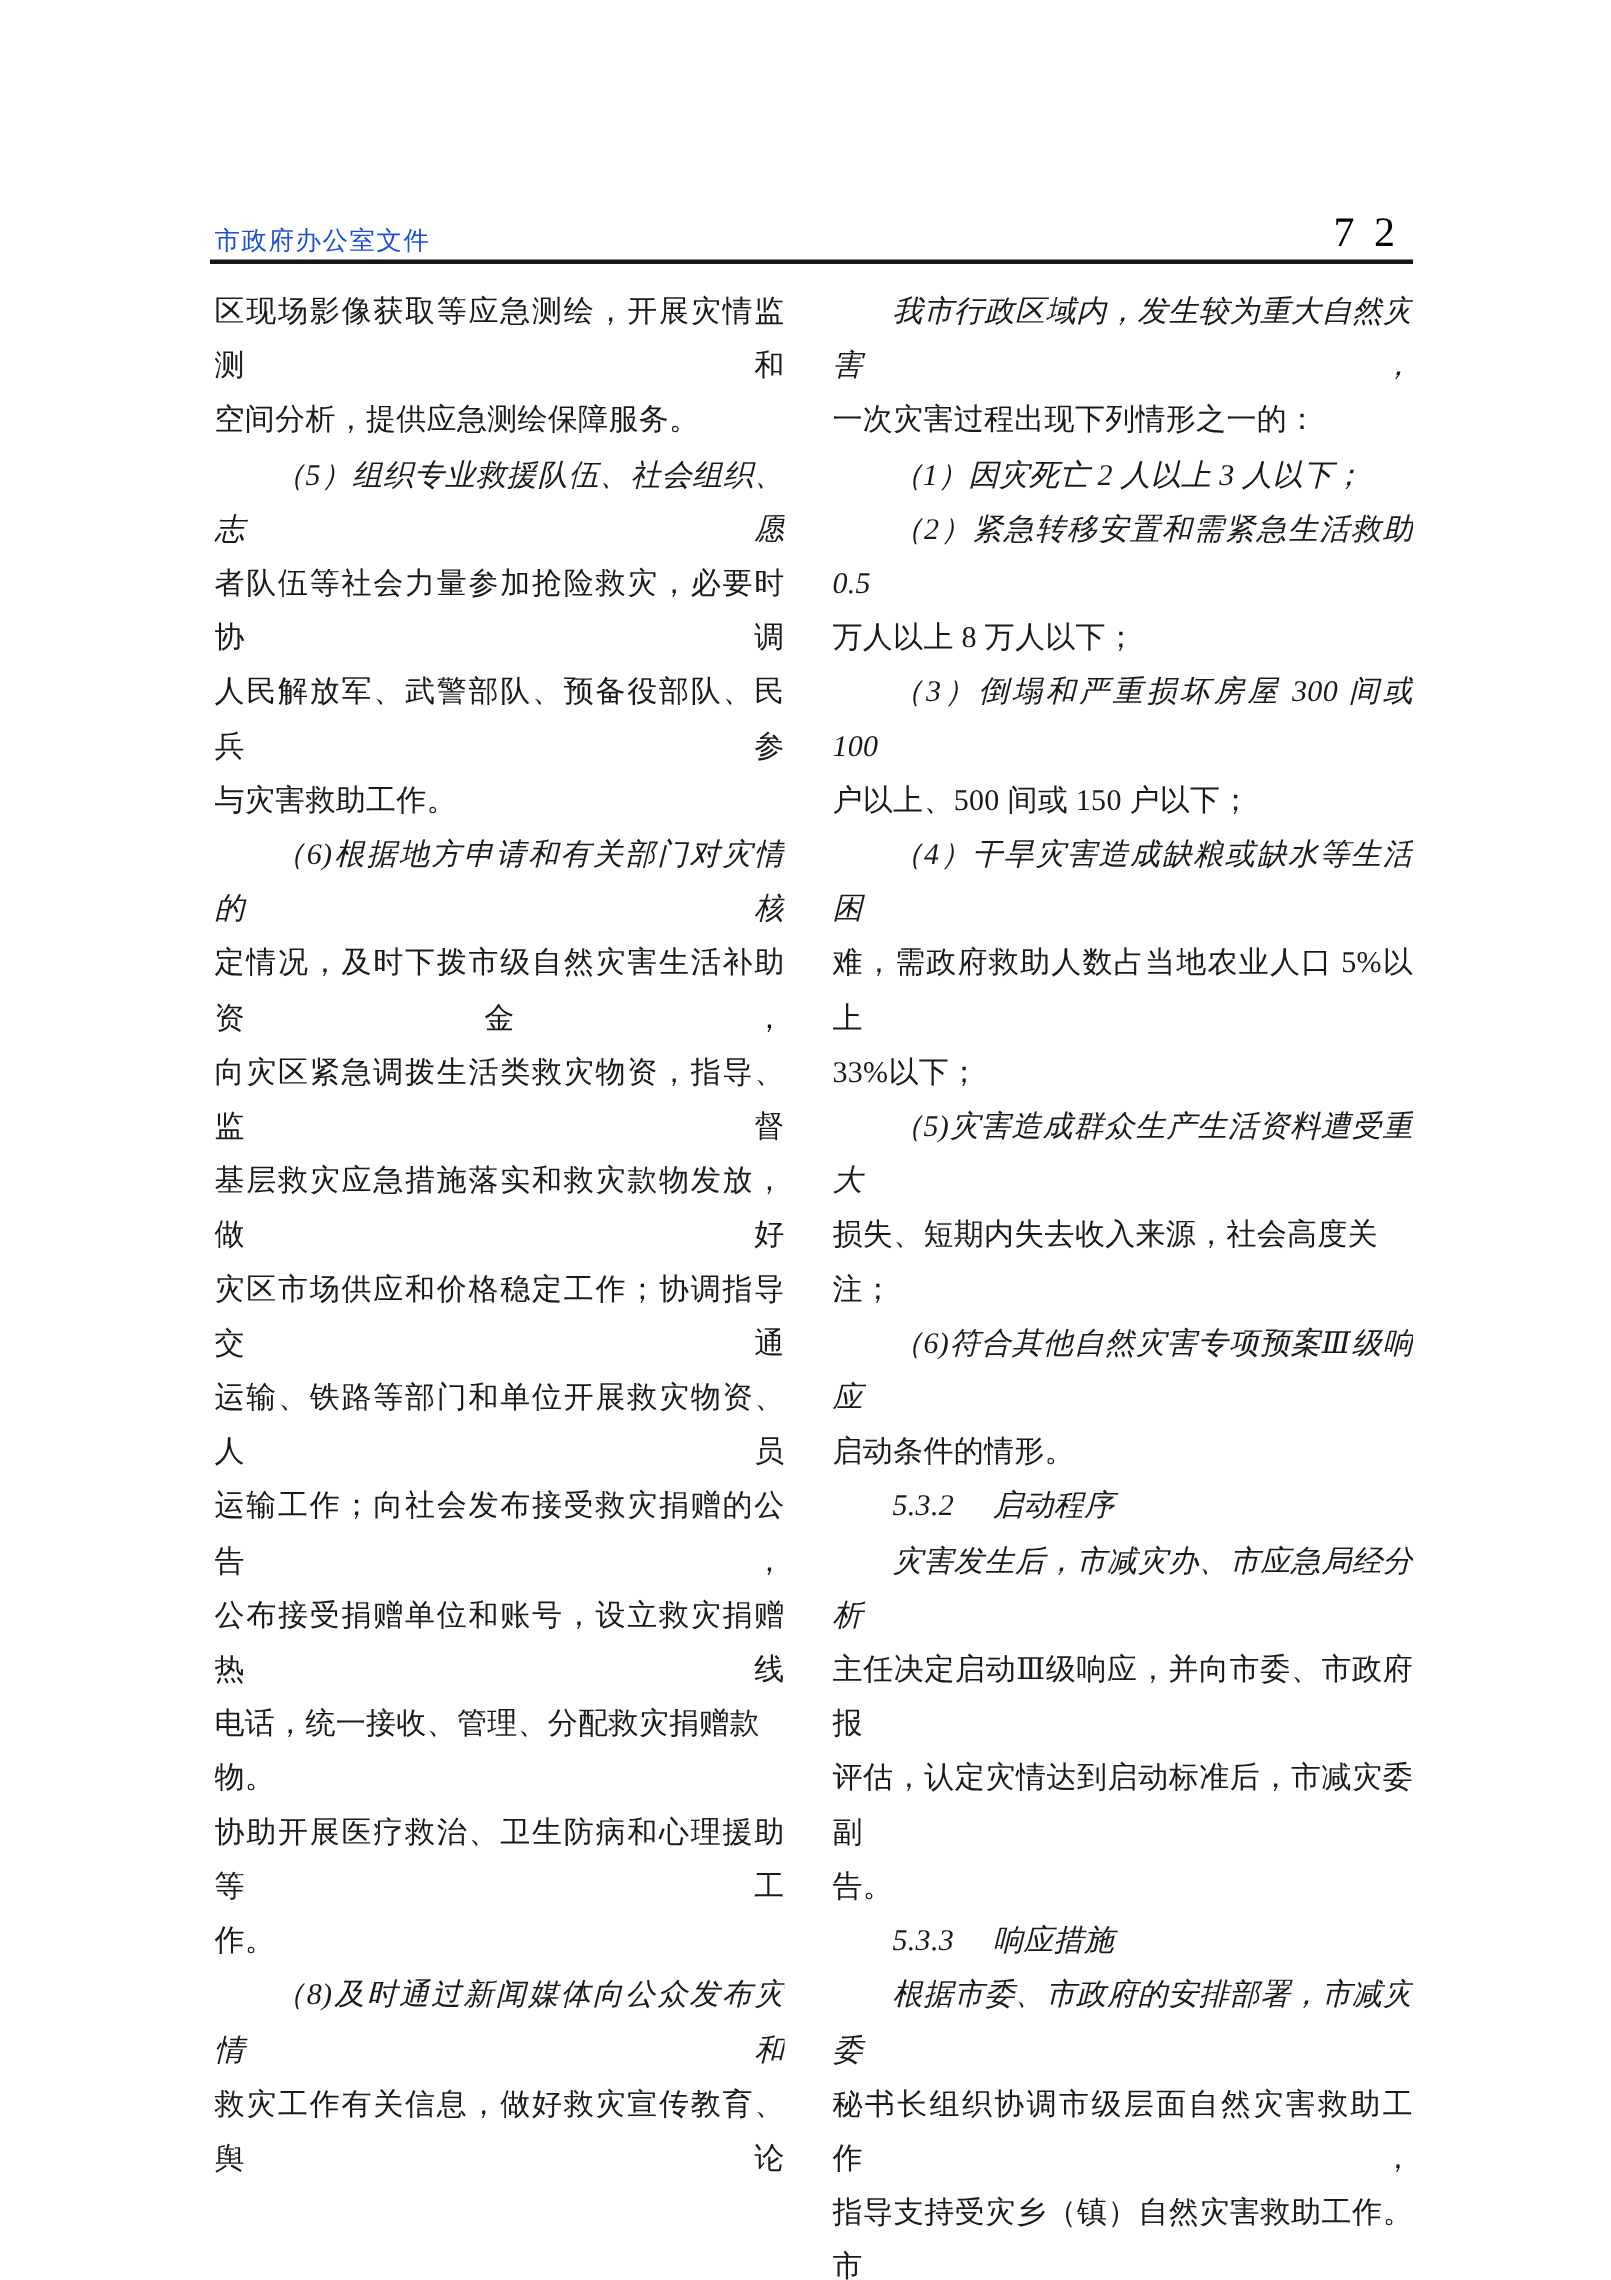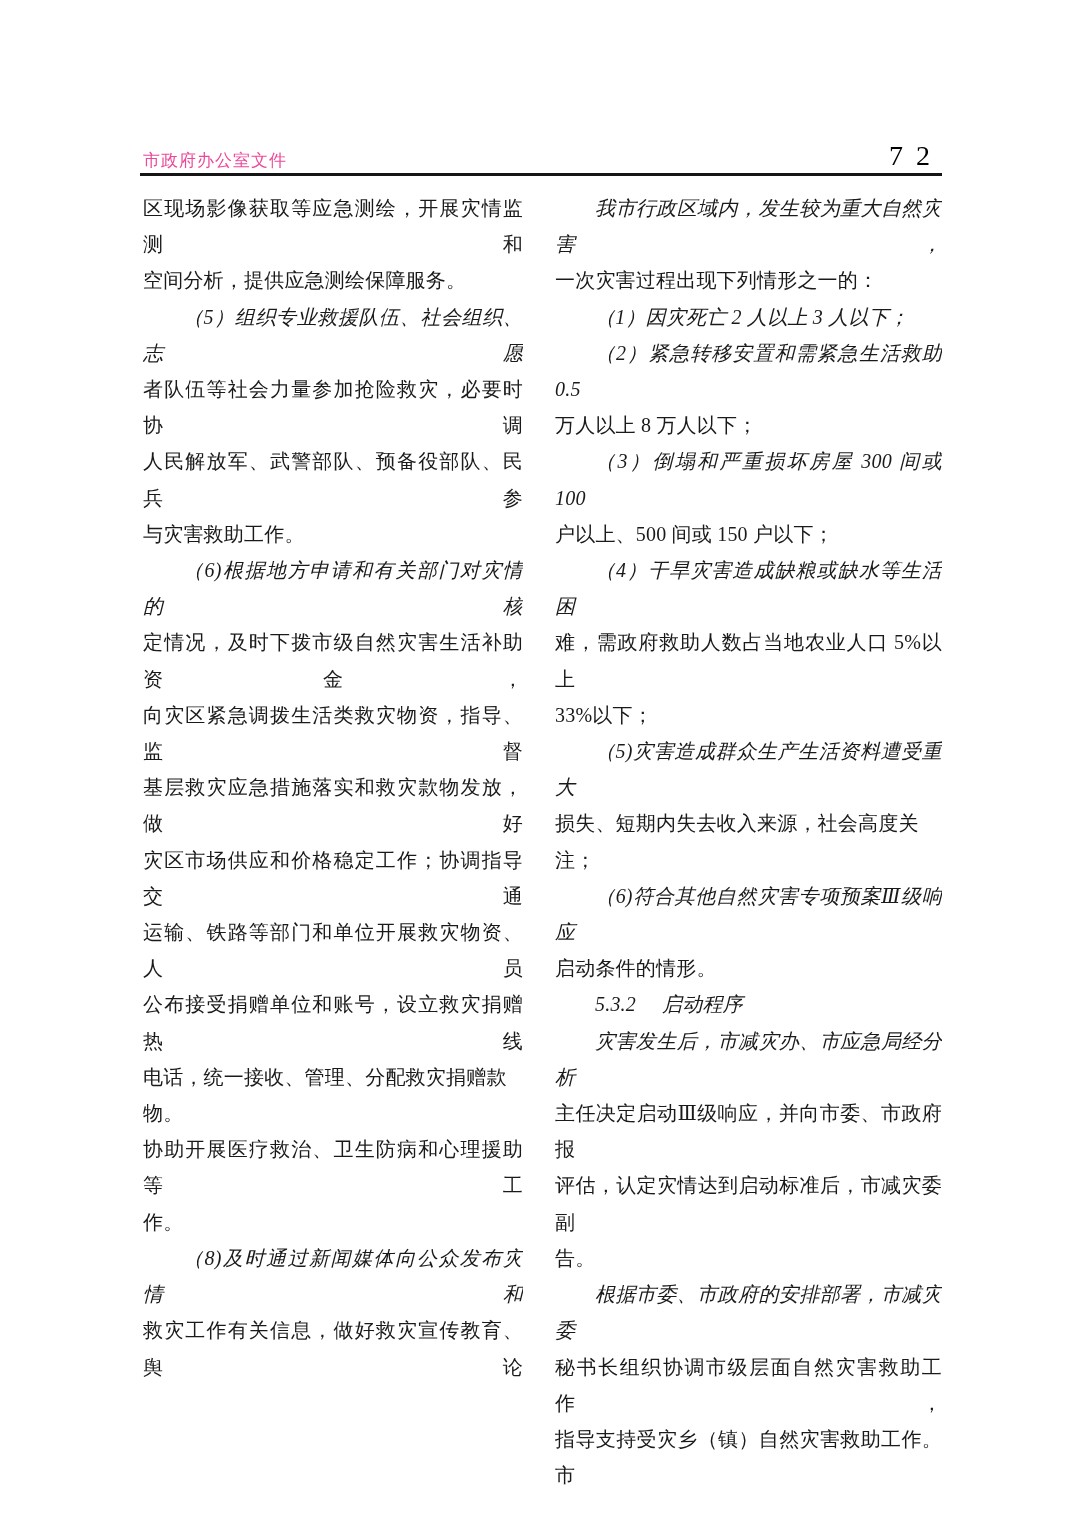--- a/index.html
+++ b/index.html
@@ -18,21 +18,21 @@
     top: 140px;
     left: 143px;
     width: 798px;
     display: flex;
     justify-content: space-between;
     align-items: flex-end;
   }
   .doc-header .title {
     font-size: 17px;
     letter-spacing: 1px;
-    color: #ec4899;
+    color: #1d4ed8;
   }
   .doc-header .pagenum {
     font-size: 28px;
     letter-spacing: 3px;
     padding-right: 8px;
     color: #000000;
   }
   .header-rule {
     position: absolute;
     top: 173px;
@@ -79,20 +79,21 @@
         <div class="line j ind">（5）组织专业救援队伍、社会组织、志愿</div>
         <div class="line j">者队伍等社会力量参加抢险救灾，必要时协调</div>
         <div class="line j">人民解放军、武警部队、预备役部队、民兵参</div>
         <div class="line">与灾害救助工作。</div>
         <div class="line j ind">（6)根据地方申请和有关部门对灾情的核</div>
         <div class="line j">定情况，及时下拨市级自然灾害生活补助资金，</div>
         <div class="line j">向灾区紧急调拨生活类救灾物资，指导、监督</div>
         <div class="line j">基层救灾应急措施落实和救灾款物发放，做好</div>
         <div class="line j">灾区市场供应和价格稳定工作；协调指导交通</div>
         <div class="line j">运输、铁路等部门和单位开展救灾物资、人员</div>
+        <div class="line j">运输工作；向社会发布接受救灾捐赠的公告，</div>
         <div class="line j">公布接受捐赠单位和账号，设立救灾捐赠热线</div>
         <div class="line">电话，统一接收、管理、分配救灾捐赠款物。</div>
         <div class="line j">协助开展医疗救治、卫生防病和心理援助等工</div>
         <div class="line">作。</div>
         <div class="line j ind">（8)及时通过新闻媒体向公众发布灾情和</div>
         <div class="line j">救灾工作有关信息，做好救灾宣传教育、舆论</div>
       </div>
     <div class="col right" id="col-right">
         <div class="line j ind">我市行政区域内，发生较为重大自然灾害，</div>
         <div class="line">一次灾害过程出现下列情形之一的：</div>
@@ -106,18 +107,19 @@
         <div class="line">33%以下；</div>
         <div class="line j ind">（5)灾害造成群众生产生活资料遭受重大</div>
         <div class="line">损失、短期内失去收入来源，社会高度关注；</div>
         <div class="line j ind">（6)符合其他自然灾害专项预案Ⅲ级响应</div>
         <div class="line">启动条件的情形。</div>
         <div class="line ind">5.3.2     启动程序</div>
         <div class="line j ind">灾害发生后，市减灾办、市应急局经分析</div>
         <div class="line j">主任决定启动Ⅲ级响应，并向市委、市政府报</div>
         <div class="line j">评估，认定灾情达到启动标准后，市减灾委副</div>
         <div class="line">告。</div>
+        <div class="line ind">5.3.3     响应措施</div>
         <div class="line j ind">根据市委、市政府的安排部署，市减灾委</div>
         <div class="line j">秘书长组织协调市级层面自然灾害救助工作，</div>
         <div class="line j">指导支持受灾乡（镇）自然灾害救助工作。市</div>
       </div>
   </div>
 </div>
 
 </body></html>

